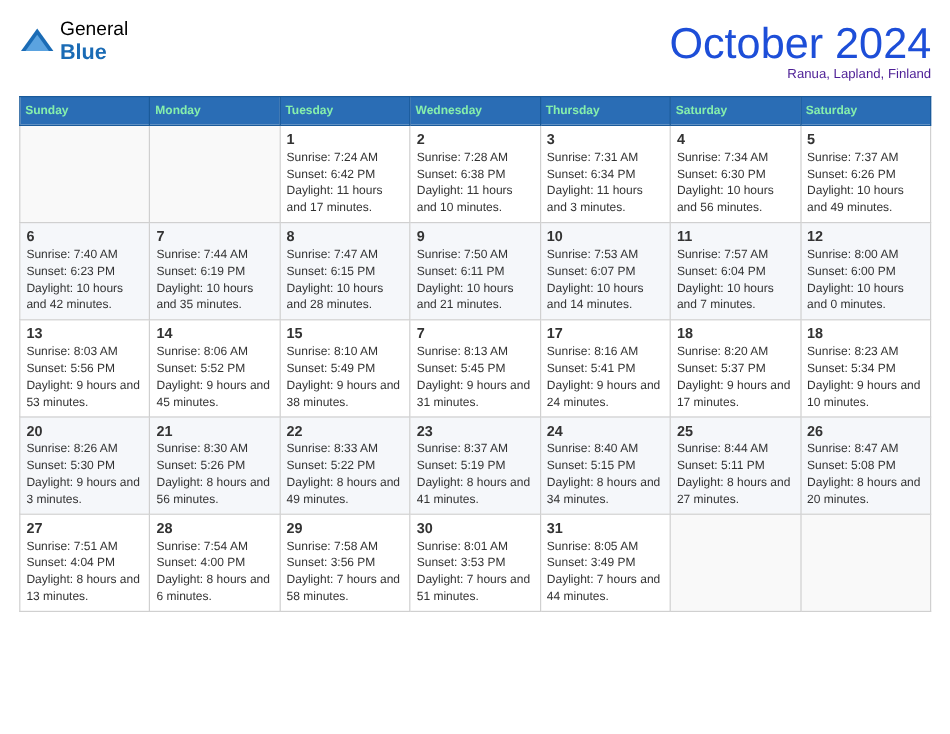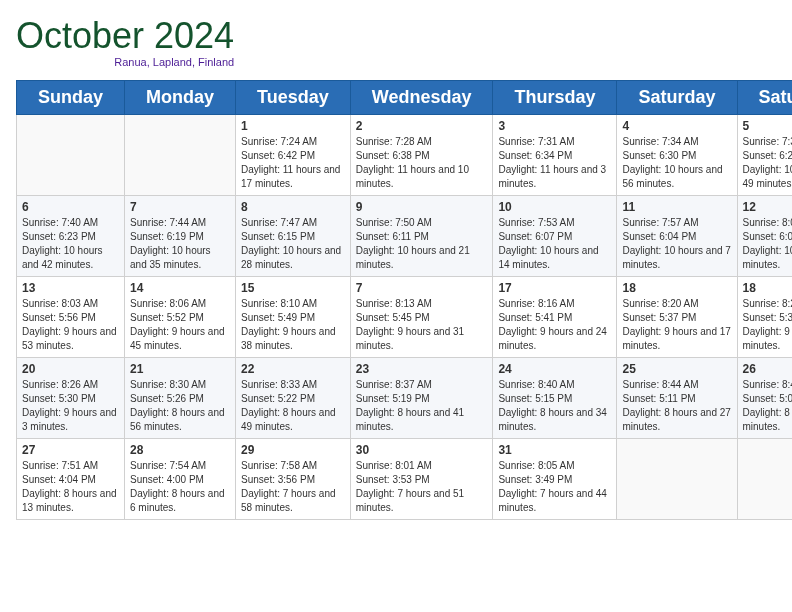--- a/index.html
+++ b/index.html
@@ -34,37 +34,37 @@
     .logo-icon {
       width: 30px;
       height: 30px;
     }
     .title-block {
       text-align: right;
     }
     .month-title {
       font-size: 36px;
       font-weight: normal;
-      color: #14532d;
+      color: #1d4ed8;
       line-height: 1.1;
     }
     .location {
       font-size: 11px;
       color: #4c1d95;
     }
     .calendar {
       width: 100%;
       border-collapse: collapse;
     }
     .calendar th {
       background: #2a6db5;
-      color: #ffffff;
-      font-size: 18px;
+      color: #86efac;
+      font-size: 10px;
       font-weight: bold;
-      padding: 6px 21px;
+      padding: 6px 4px;
       text-align: left;
       border: 1px solid #1a5a9a;
     }
     .calendar td {
       width: 108px;
       vertical-align: top;
       padding: 4px 5px;
       font-size: 10.5px;
       color: #333;
       border: 1px solid #d0d0d0;
@@ -86,20 +86,30 @@
       color: #333;
     }
     .empty-cell {
       background: #f9f9f9 !important;
     }
   </style>
 </head>
 <body>
 
 <div class="header">
+  <div class="logo">
+    <svg class="logo-icon" viewBox="0 0 40 40" xmlns="http://www.w3.org/2000/svg">
+      <polygon points="20,5 38,30 2,30" fill="#1a6bb5"></polygon>
+      <polygon points="20,12 33,30 7,30" fill="#5ba3e0"></polygon>
+    </svg>
+    <div class="logo-text">
+      <span>General</span>
+      <span class="logo-blue">Blue</span>
+    </div>
+  </div>
   <div class="title-block">
     <div class="month-title">October 2024</div>
     <div class="location">Ranua, Lapland, Finland</div>
   </div>
 </div>
 
 <table class="calendar">
   <thead>
     <tr>
     <th>Sunday</th>

